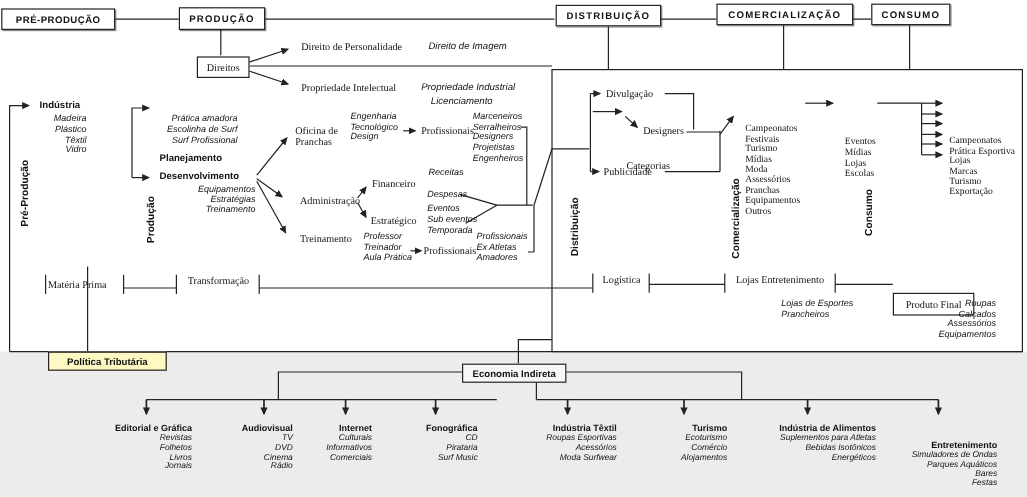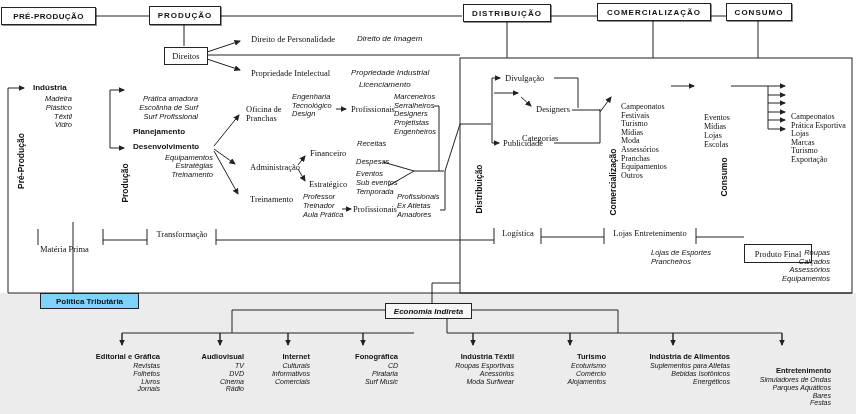--- a/index.html
+++ b/index.html
@@ -14,21 +14,21 @@
   .bd{position:absolute;font:bold 8px "Liberation Sans",sans-serif;white-space:nowrap;}
   .it{font:italic 7.5px "Liberation Sans",sans-serif;}
   .col{position:absolute;line-height:8.8px;}
   .col div{white-space:nowrap;}
   .ral{text-align:right;} .lal{text-align:left;} .cal{text-align:center;}
   .sfcol{position:absolute;font:8px "Liberation Serif",serif;line-height:8.6px;margin-top:32px;}
   .vlab{position:absolute;font:bold 8.5px "Liberation Sans",sans-serif;text-align:center;
         transform:rotate(-90deg);white-space:nowrap;}
   .wrap2{white-space:normal;line-height:8.5px;}
   .band{position:absolute;left:0;top:293px;width:856px;height:121px;}
-  .bbox{position:absolute;border:1px solid #222;background:#7dd3fc;
+  .bbox{position:absolute;border:1px solid #222;background:#fef9c3;
         font:bold 8px "Liberation Sans",sans-serif;display:flex;align-items:center;justify-content:center;}
   .grp{position:absolute;width:84px;text-align:right;}
   .grp .gt{font:bold 7.5px "Liberation Sans",sans-serif;line-height:10px;white-space:nowrap;}
   .grp .gi{font:italic 7px "Liberation Sans",sans-serif;line-height:7.8px;}
   svg{position:absolute;left:0;top:0;}
 </style>
 </head>
 <body>
 
 <div class="band" style="background:#ececec;"></div>
@@ -210,38 +210,38 @@
   </div>
 <div class="sfcol lal" style="left:791px;top:81px;width:62px;">
     <div>Campeonatos</div>
     <div>Prática Esportiva</div>
     <div>Lojas</div>
     <div>Marcas</div>
     <div>Turismo</div>
     <div>Exportação</div>
   </div>
 
-<div class="sf cal" style="left:40px;top:244px;width:42px;">Matéria Prima</div>
+<div class="sf cal" style="left:40px;top:232px;width:42px;">Matéria Prima</div>
 <div class="sf cal" style="left:149px;top:229px;width:66px;">Transformação</div>
 <div class="sf cal" style="left:496px;top:228px;width:44px;">Logística</div>
 <div class="sf cal" style="left:606px;top:228px;width:88px;">Lojas Entretenimento</div>
 <div class="smallbox" style="left:744px;top:244px;width:66px;height:17px;">Produto Final</div>
 <div class="col it lal" style="left:651px;top:249px;width:66px;line-height:8.7px;">
     <div>Lojas de Esportes</div>
     <div>Prancheiros</div>
   </div>
 <div class="col it ral" style="left:758px;top:249px;width:72px;line-height:8.7px;text-align:right;">
     <div>Roupas</div>
     <div>Calçados</div>
     <div>Assessórios</div>
     <div>Equipamentos</div>
   </div>
 
 <div class="bbox" style="left:40px;top:293px;width:97px;height:14px;">Política Tributária</div>
-<div class="bbox" style="left:385px;top:303px;width:85px;height:14px;background:#f7f7f7;font-style:italic;">Economia Indireta</div>
+<div class="bbox" style="left:385px;top:303px;width:85px;height:14px;background:#f7f7f7;">Economia Indireta</div>
 
 <div class="grp" style="left:76px;top:352px;">
   <div class="gt">Editorial e Gráfica</div>
   <div class="gi">
       <div>Revistas</div>
       <div>Folhetos</div>
       <div>Livros</div>
       <div>Jornais</div>
     </div>
 </div>

